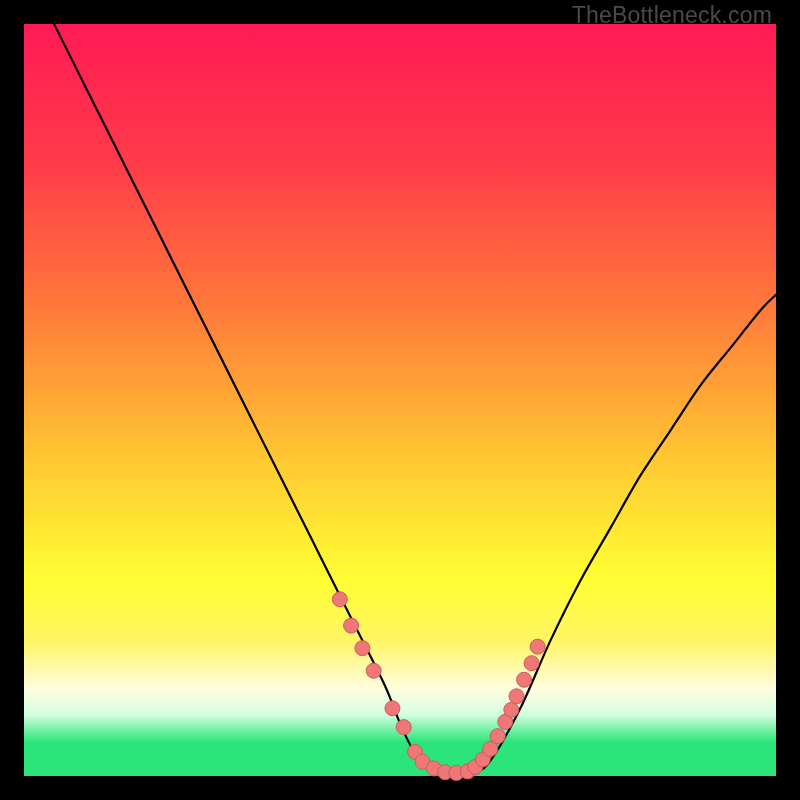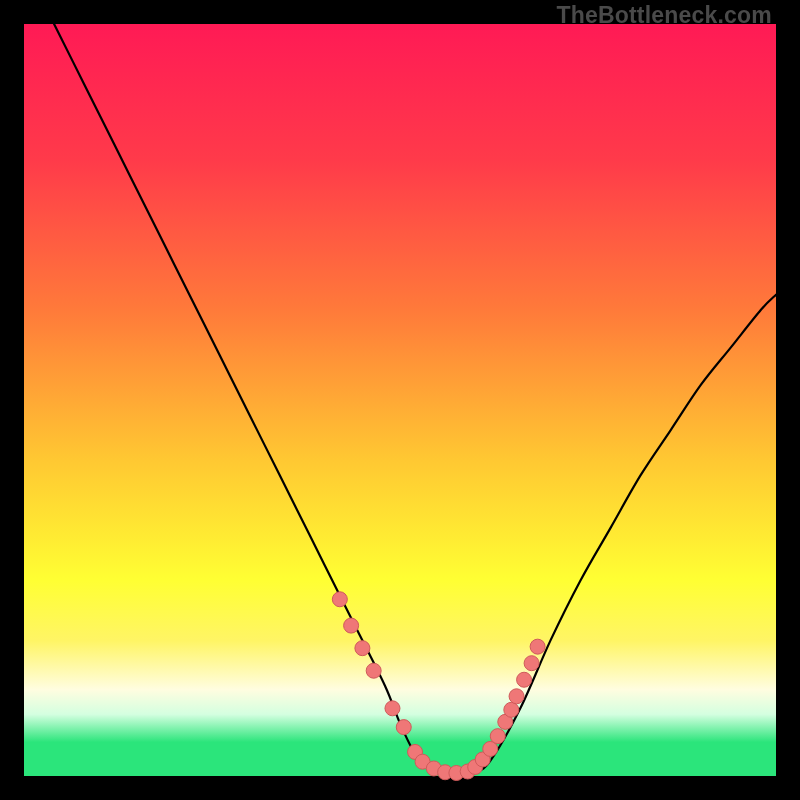--- a/index.html
+++ b/index.html
@@ -32,21 +32,21 @@
     top: 0;
     width: 752px;
     height: 752px;
   }
   .watermark {
     position: absolute;
     top: 2px;
     right: 28px;
     color: #4a4a4a;
     font-size: 23px;
-    font-weight: 700;
+    font-weight: 400;
     letter-spacing: 0.2px;
     user-select: none;
     margin-left: 39px;
   }
   svg.curve {
     position: absolute;
     left: 24px;
     top: 24px;
     width: 752px;
     height: 752px;

